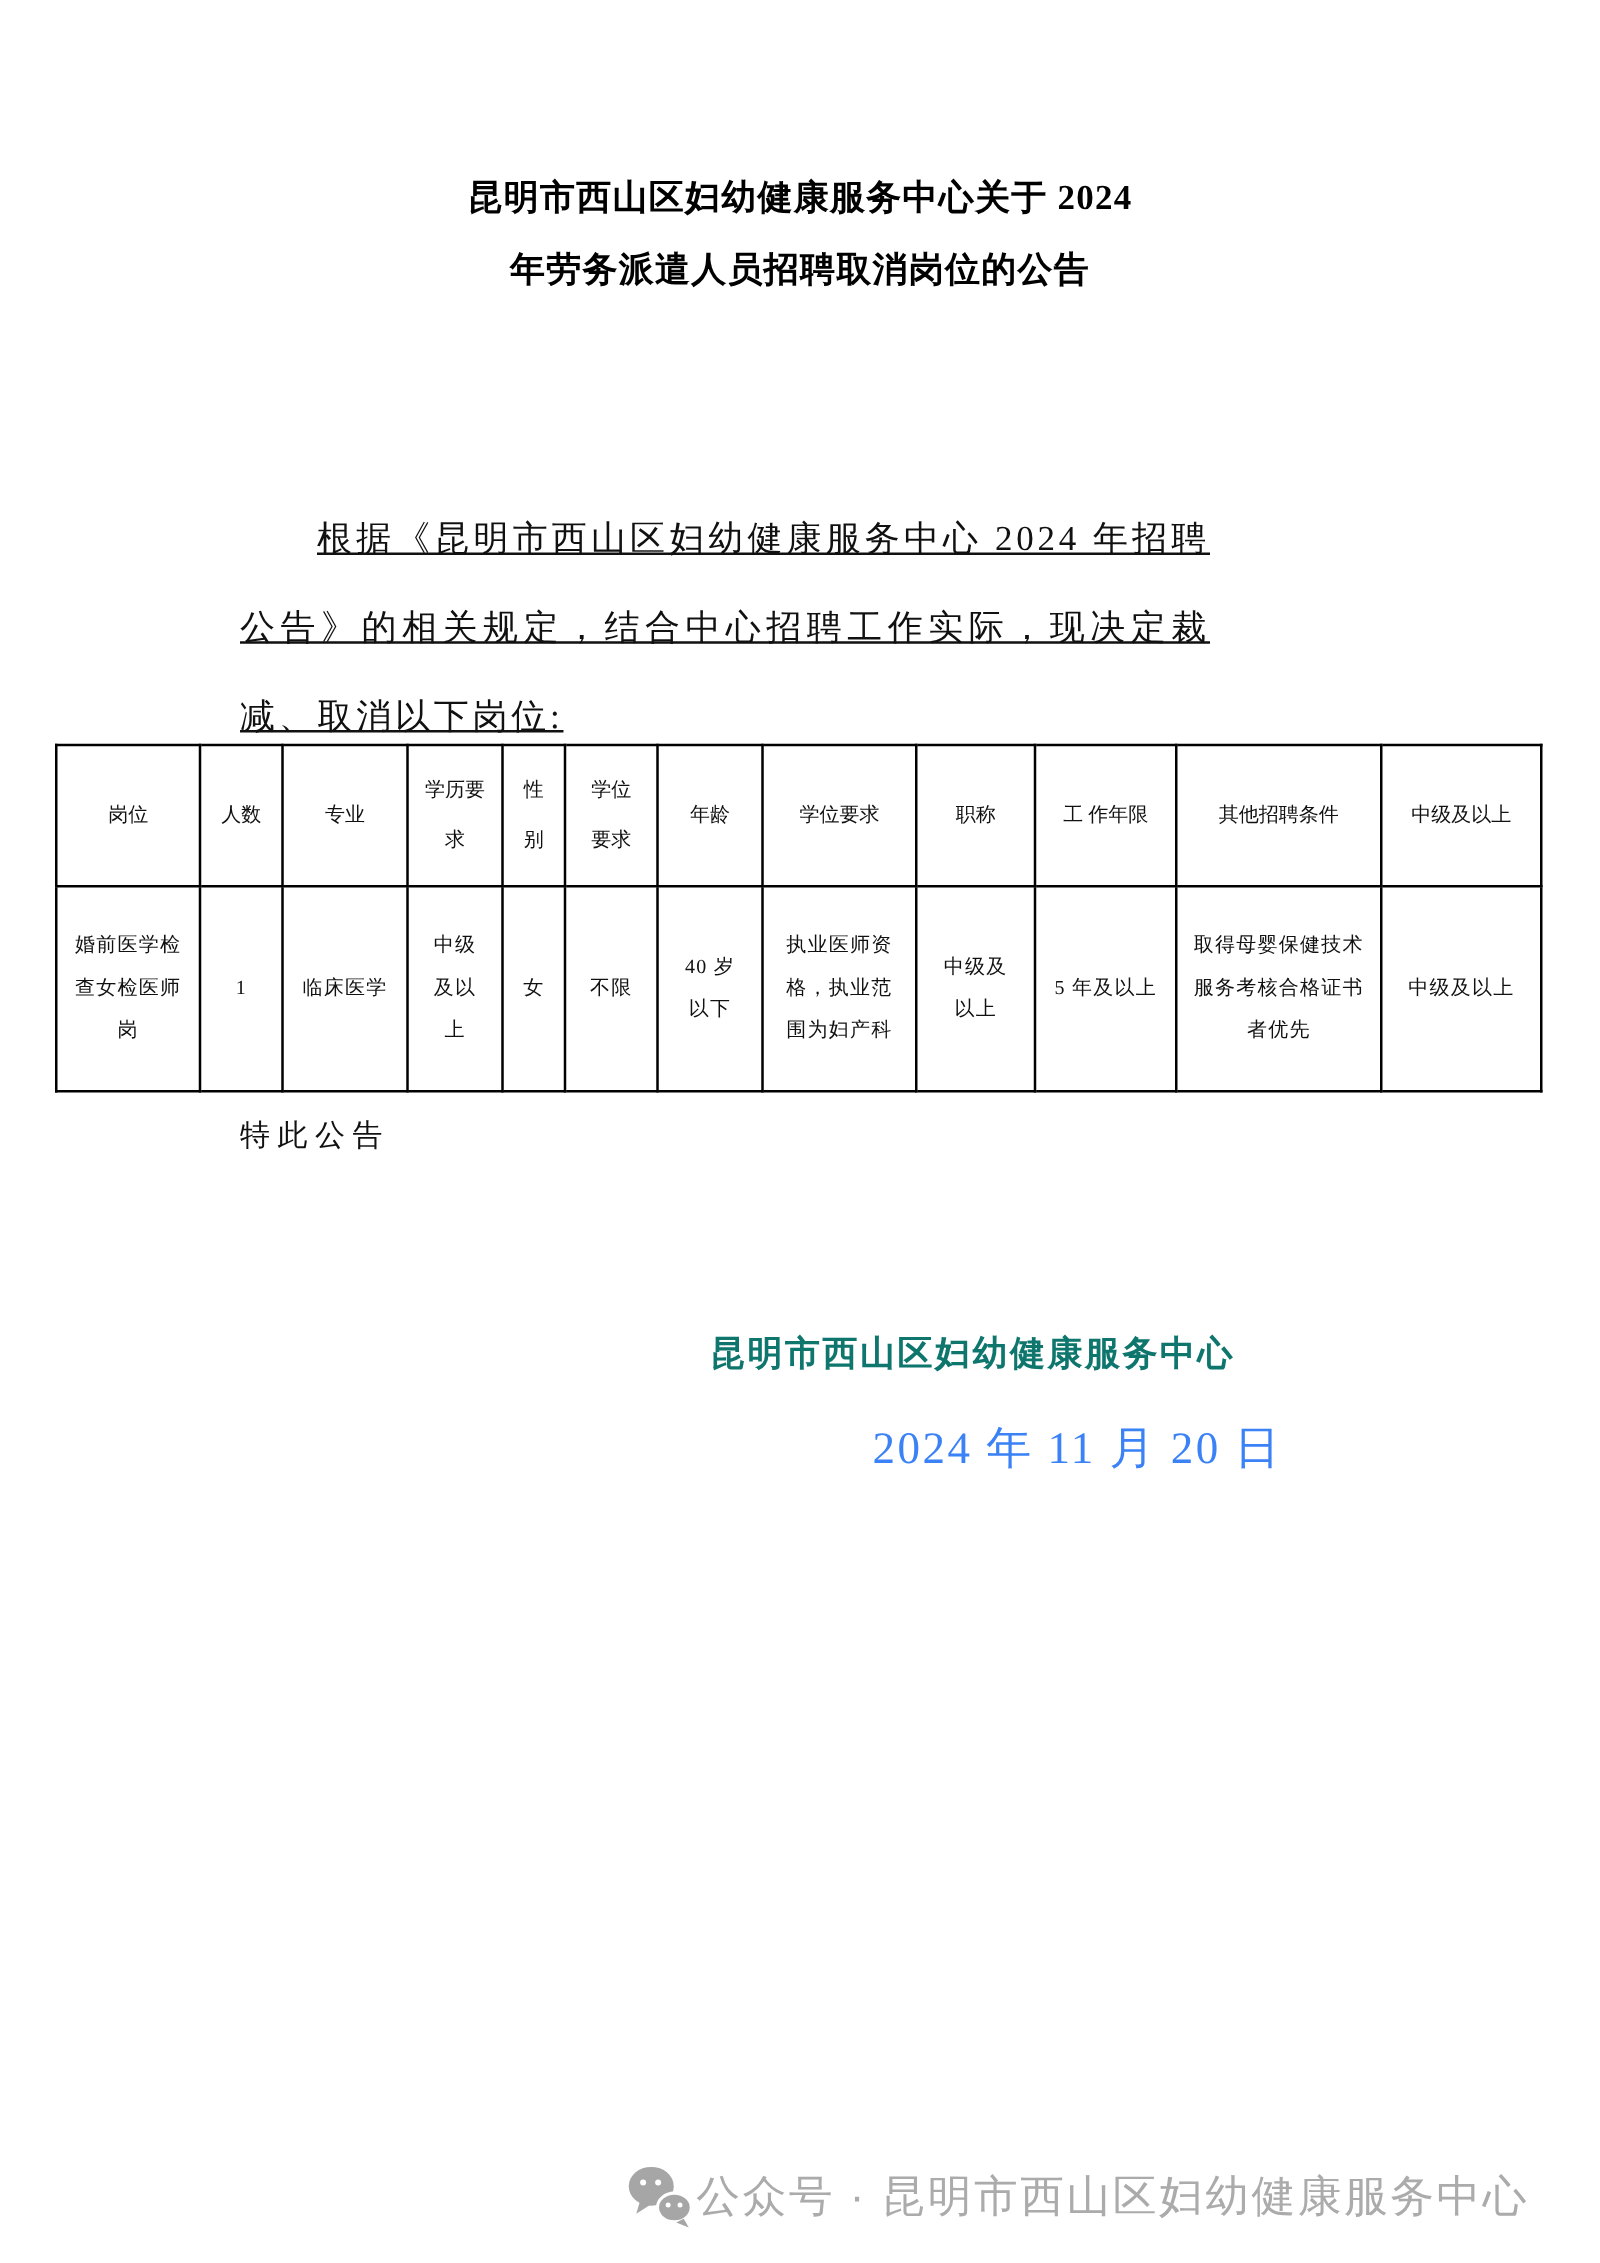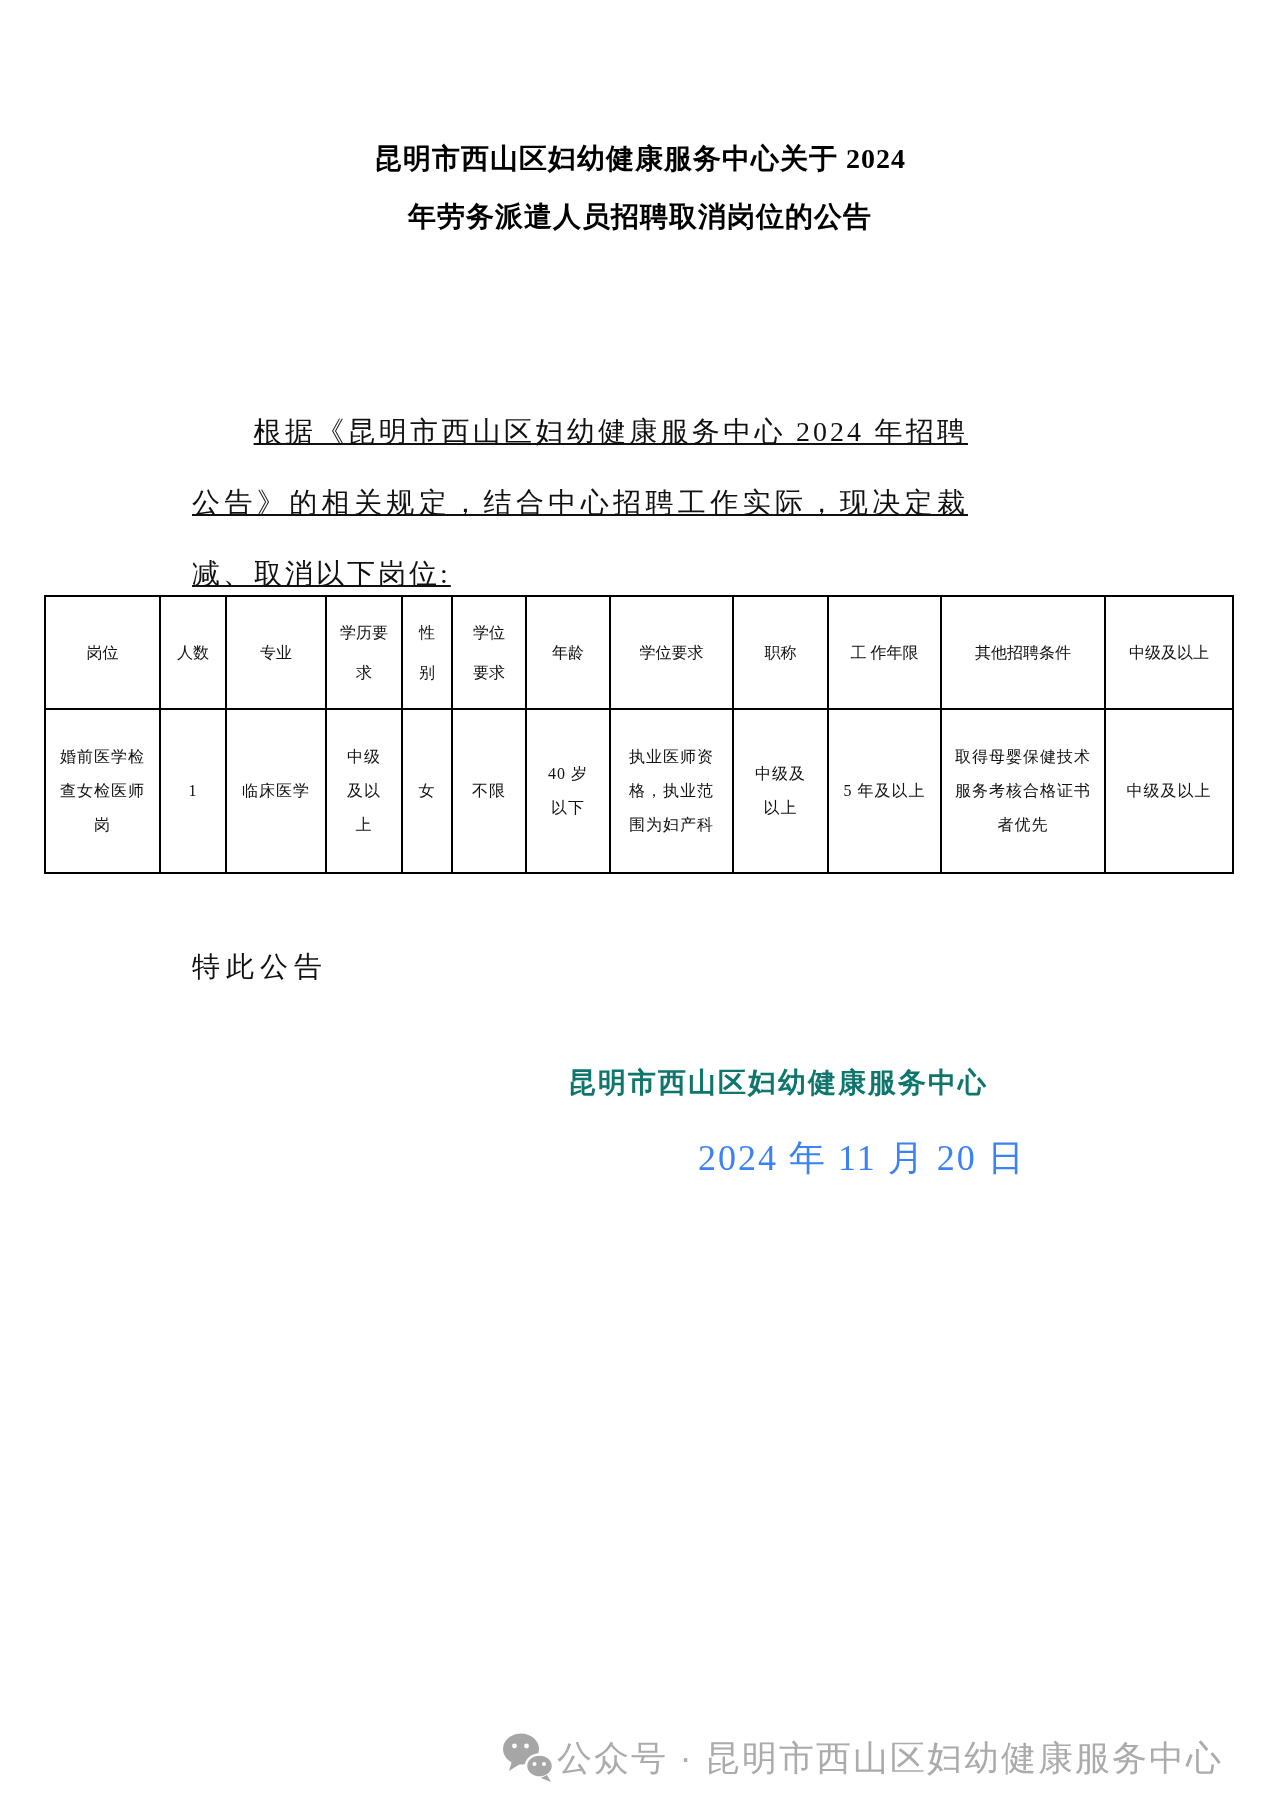--- a/index.html
+++ b/index.html
@@ -70,23 +70,23 @@
     letter-spacing: 0;
   }
   .positions-table td {
     height: 154px;
     line-height: 34px;
     letter-spacing: 1px;
   }
   
   .closing-statement {
     position: absolute;
-    top: 948px;
+    top: 892px;
     left: 192px;
-    font-size: 28px;
+    font-size: 24px;
     letter-spacing: 6px;
     color: #111111;
     font-family: Liberation Serif, serif;
   }
   .signature-line {
     position: absolute;
     top: 1064px;
     left: 568px;
     font-size: 28px;
     letter-spacing: 2px;

